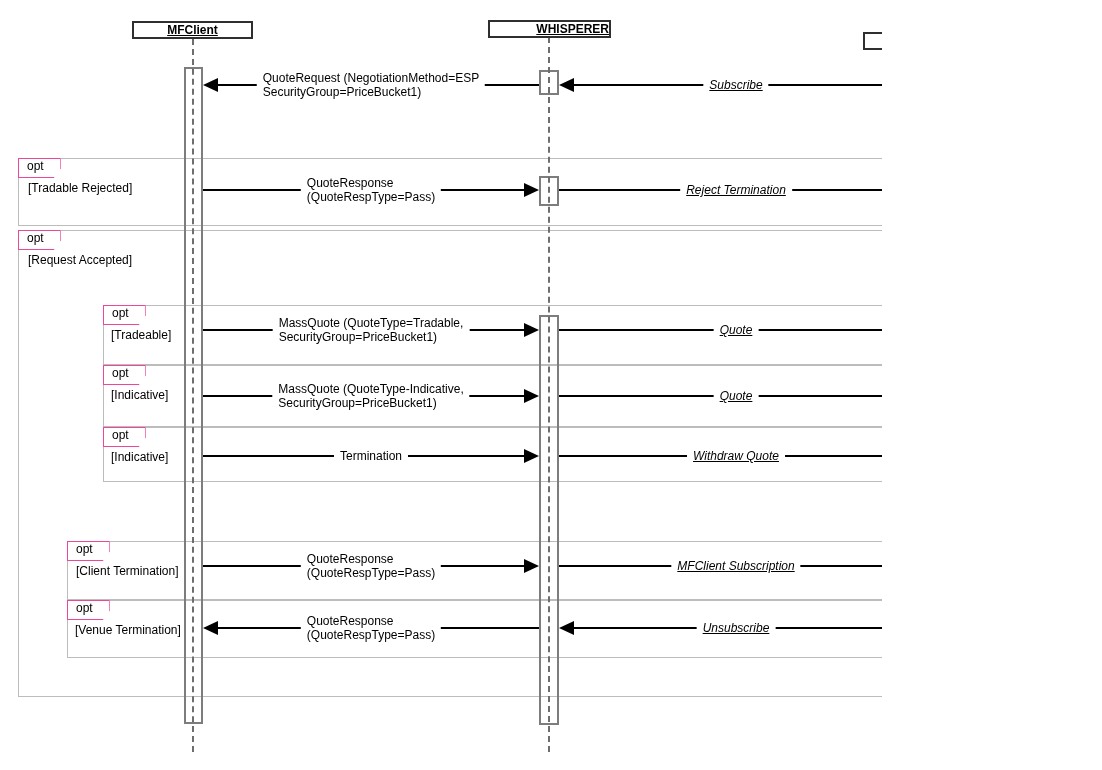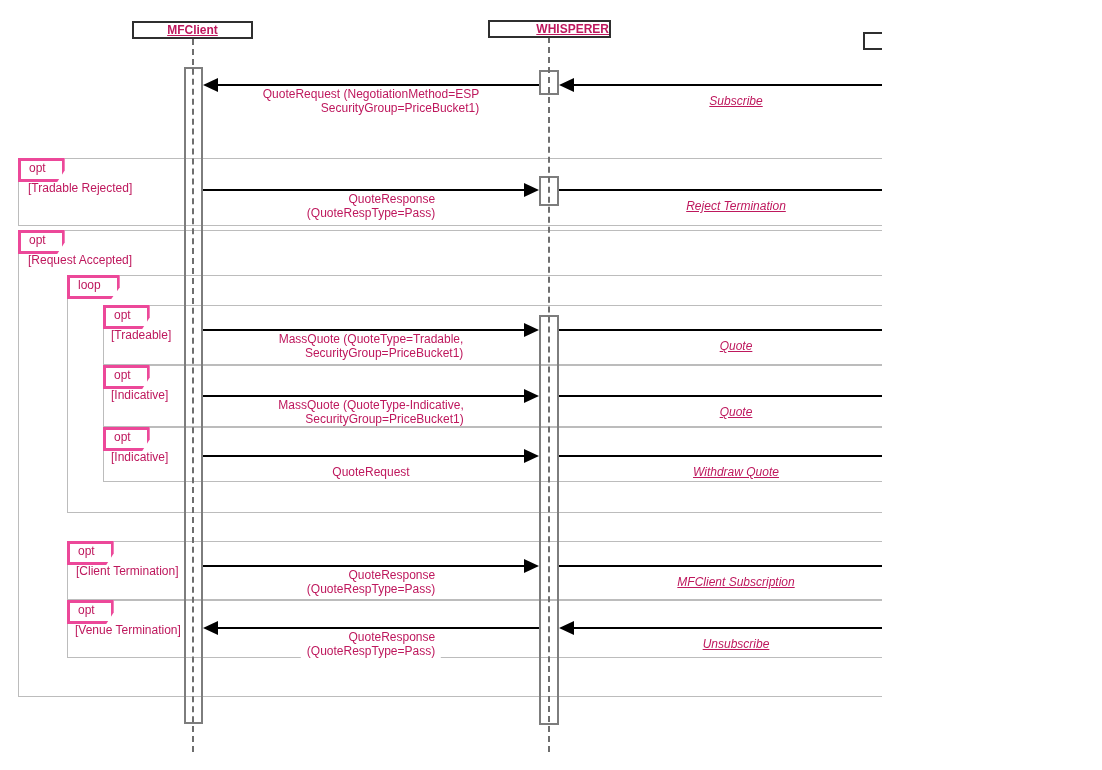--- a/index.html
+++ b/index.html
@@ -1,18 +1,18 @@
 <!DOCTYPE html>
 <html><head>
 <meta charset="utf-8">
 <style>
   html,body { margin:0; padding:0; background:#fff; }
   .stage {
     position:relative; width:882px; height:770px; background:#ffffff;
-    font-family:"Liberation Sans","DejaVu Sans",sans-serif; color:#be185d;
+    font-family:"Liberation Sans","DejaVu Sans",sans-serif; color:#000000;
     overflow:hidden;
   }
   .actor {
     position:absolute; box-sizing:border-box; height:18px;
     border:2px solid #2f2f2f; background:#fff;
     font-size:12px; font-weight:bold; text-decoration:underline;
     text-align:center; line-height:14px; z-index:5;
   }
   .lifeline {
     position:absolute; width:0; border-left:2px dashed #6e6e6e; z-index:3;
@@ -20,37 +20,37 @@
   .act {
     position:absolute; box-sizing:border-box; background:transparent;
     border:2px solid #7d7d7d; z-index:2;
   }
   .frame {
     position:absolute; box-sizing:border-box; border:1px solid #bcbcbc;
     background:transparent; z-index:1;
   }
   .tab {
     position:absolute; top:-1px; left:-1px; background:#fff;
-    border:3px solid #ec4899; font-size:12px; line-height:13px;
+    border:1px solid #ec4899; font-size:12px; line-height:13px;
     padding:1px 16px 4px 8px;
     clip-path: polygon(0 0, 100% 0, 100% 52%, 84% 100%, 0 100%);
   }
   .guard { position:absolute; left:9px; top:22px; font-size:12px; white-space:nowrap; }
   .msg { position:absolute; height:0; z-index:4; }
   .msg .line { position:absolute; top:-1px; height:2px; background:#000; }
   .msg.dir-right .line { left:0; right:11px; }
   .msg.dir-left  .line { left:11px; right:0; }
   .msg .head { position:absolute; top:-7px; width:0; height:0;
     border-top:7px solid transparent; border-bottom:7px solid transparent; }
   .msg.dir-right .head { right:0; border-left:15px solid #000; }
   .msg.dir-left  .head { left:0;  border-right:15px solid #000; }
   .msg .lbl {
     position:absolute; left:50%; top:0; transform:translate(-50%,-50%);
     background:#fff; padding:0 6px; font-size:12px; line-height:14px;
-    text-align:right; white-space:nowrap;margin-top:16px;
+    text-align:left; white-space:nowrap;
   }
   .msg .lbl span { display:block; }
   .msg.italic .lbl { font-style:italic;text-decoration:underline; }
 </style>
 </head>
 <body>
 
 <div class="stage">
 
   <div class="actor" style="left:132px; top:21px; width:121px;">MFClient</div>
@@ -60,23 +60,20 @@
   <div class="frame" style="left:18px; top:158px; width:1063px; height:68px;">
     <div class="tab">opt</div>
     <div class="guard">[Tradable Rejected]</div>
   </div>
 
   <div class="frame" style="left:18px; top:230px; width:1064px; height:467px;">
     <div class="tab">opt</div>
     <div class="guard">[Request Accepted]</div>
   </div>
 
-  <div class="frame" style="left:67px; top:275px; width:943px; height:238px;">
-    <div class="tab">loop</div>
-  </div>
 
   <div class="frame" style="left:103px; top:305px; width:882px; height:60px;">
     <div class="tab">opt</div>
     <div class="guard" style="left:7px;">[Tradeable]</div>
   </div>
 
   <div class="frame" style="left:103px; top:365px; width:882px; height:62px;">
     <div class="tab">opt</div>
     <div class="guard" style="left:7px;">[Indicative]</div>
   </div>
@@ -173,21 +170,21 @@
       <div class="head"></div>
     <div class="lbl">
         <span>Quote</span>
       </div>
   </div>
 
   <div class="msg dir-right" style="left:203px; top:456px; width:336px;">
     <div class="line"></div>
       <div class="head"></div>
     <div class="lbl">
-        <span>QuoteRequest</span>
+        <span>Termination</span>
       </div>
   </div>
 
   <div class="msg dir-right italic" style="left:559px; top:456px; width:354px;">
     <div class="line"></div>
       <div class="head"></div>
     <div class="lbl">
         <span>Withdraw Quote</span>
       </div>
   </div>

